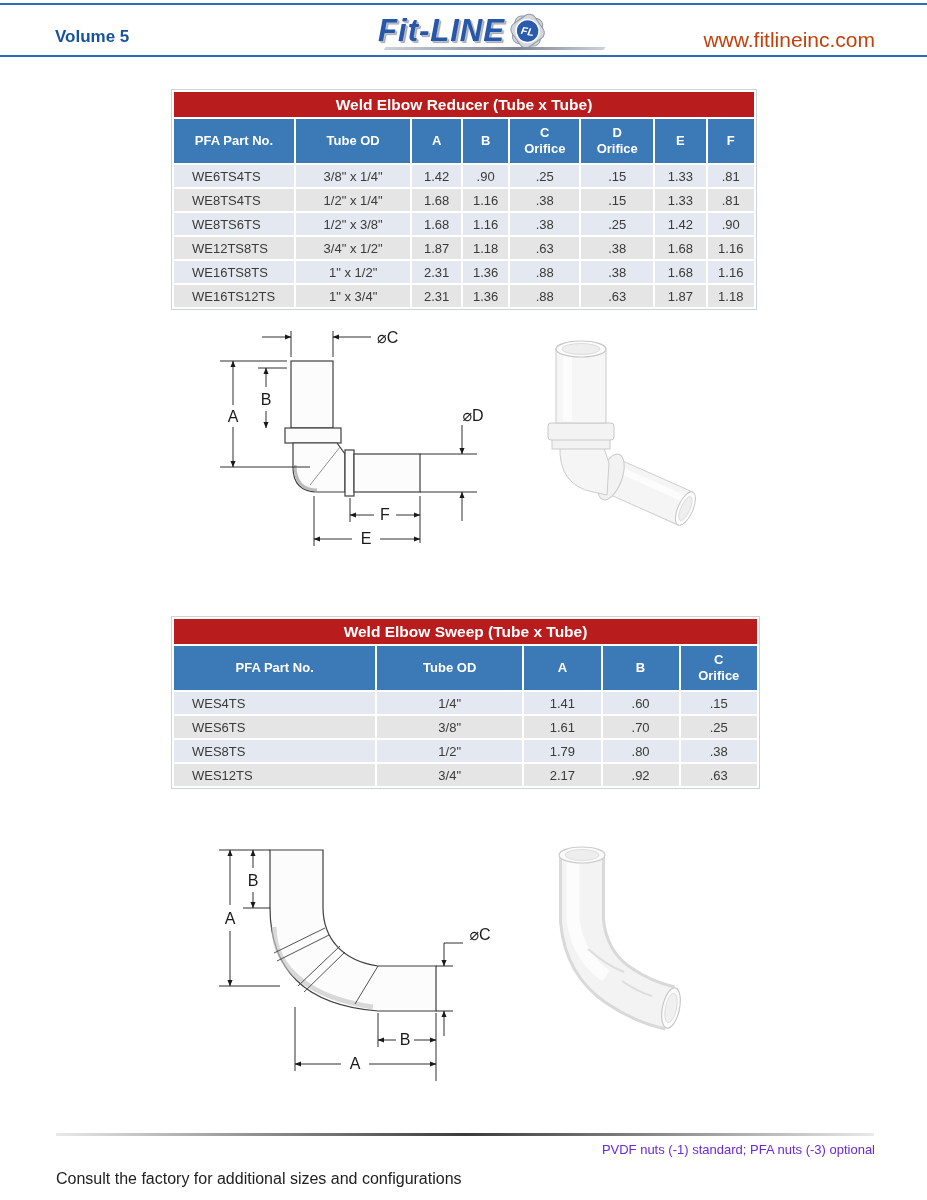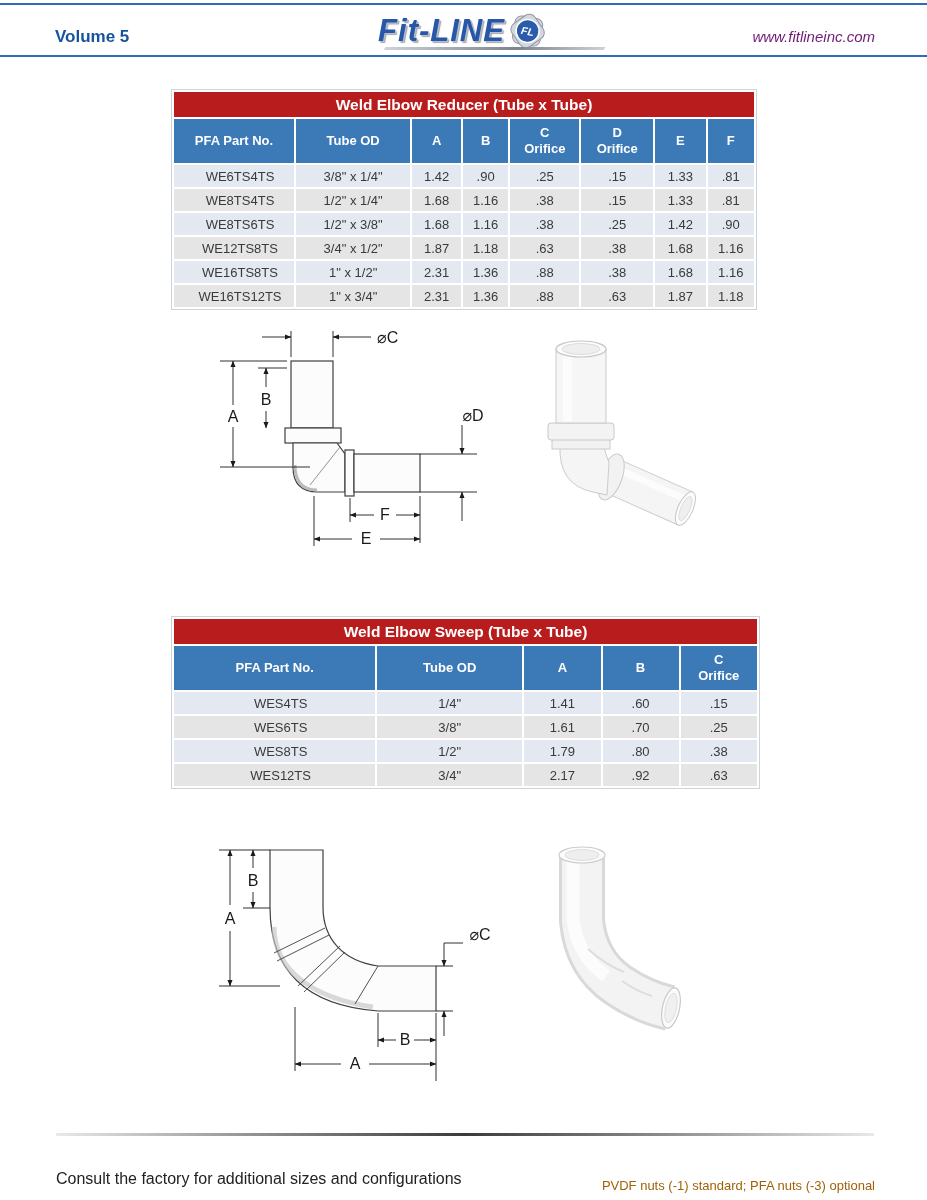--- a/index.html
+++ b/index.html
@@ -1,54 +1,54 @@
 <!DOCTYPE html>
 <html><head>
 <meta charset="utf-8">
 <style>
   html,body{margin:0;padding:0;background:#ffffff;}
   .page{position:relative;width:927px;height:1200px;background:#ffffff;overflow:hidden;
         font-family:"Liberation Sans",sans-serif;color:#333;}
   .topline{position:absolute;left:0;top:3px;width:100%;height:2px;background:#2d6db7;}
   .header-rule{position:absolute;left:0;top:55px;width:100%;height:2px;background:#2d6db7;}
   .vol{position:absolute;left:55px;top:27px;font-size:17px;font-weight:bold;color:#16539e;}
-  .site{position:absolute;right:52px;top:28px;font-size:15px;font-style:italic;color:#701a75;}
+  .site{position:absolute;right:52px;top:28px;font-size:21px;color:#c2410c;}
   .logo{position:absolute;left:50%;top:8px;transform:translateX(-50%);display:flex;align-items:center;}
   .logo-text{font-size:31px;font-weight:900;font-style:italic;letter-spacing:1px;color:#2757a8;
              text-shadow:1px 1px 0 #b9bfc8,2px 2px 1px rgba(90,95,105,.55);line-height:1;}
   .logo-underline{position:absolute;left:6px;bottom:2px;width:220px;height:3px;
              background:linear-gradient(90deg,#cdd2d9,#7d848e 60%,#cdd2d9);transform:skewX(-35deg);}
   .logo-badge{margin-left:4px;margin-top:2px;}
 
   .tbl{position:absolute;}
   .t1{left:172px;top:90px;width:584px;}
   .t2{left:172px;top:617px;width:587px;}
   table.spec{border-collapse:separate;border-spacing:2px;width:100%;table-layout:fixed;
              background:#fff;outline:1px solid #ccd3dd;}
   table.spec th,table.spec td{padding:0;margin:0;}
   tr.title-row th{background:#b91c1c;color:#fff;font-size:15.5px;font-weight:bold;height:25px;text-align:center;}
   tr.head-row th{background:#3b79b7;color:#fff;font-size:13px;font-weight:bold;height:44px;
                  text-align:center;vertical-align:middle;white-space:pre-line;line-height:1.2;}
   table.spec tbody td{height:22px;text-align:center;vertical-align:middle;font-size:13px;color:#3a3a3a;background:#e3e8f1;}
   table.spec tbody tr.alt td{background:#e5e5e5;}
-  table.spec td.part{text-align:center;padding-left:12px;}
+  table.spec td.part{text-align:left;padding-left:18px;}
 
   .drawing,.photo{position:absolute;}
   .d1{left:190px;top:315px;width:310px;height:235px;}
   .p1{left:535px;top:325px;width:180px;height:215px;}
   .d2{left:185px;top:835px;width:330px;height:255px;}
   .p2{left:540px;top:833px;width:200px;height:230px;}
   .drawing text,.photo text{font-family:"Liberation Sans",sans-serif;}
   .dimtxt{font-size:16px;fill:#1a1a1a;}
 
   .footer-rule{position:absolute;left:56px;top:1133px;width:818px;height:3px;
                background:linear-gradient(90deg,#e9e9e9,#8f8f8f 25%,#3b3b3b 50%,#8f8f8f 75%,#e9e9e9);}
   .foot-left{position:absolute;left:56px;top:1170px;font-size:16px;color:#222;}
   .foot-page{position:absolute;left:0;top:1139px;width:100%;text-align:center;font-size:18px;color:#222;}
-  .foot-right{position:absolute;right:52px;top:1142px;font-size:13px;color:#a16207;margin-top:36px;}
+  .foot-right{position:absolute;right:52px;top:1142px;font-size:13px;color:#6d28d9;}
 </style>
 </head>
 <body>
 
 <div class="page">
 
   <div class="topline"></div>
 
   <div class="vol">Volume 5</div>
 

